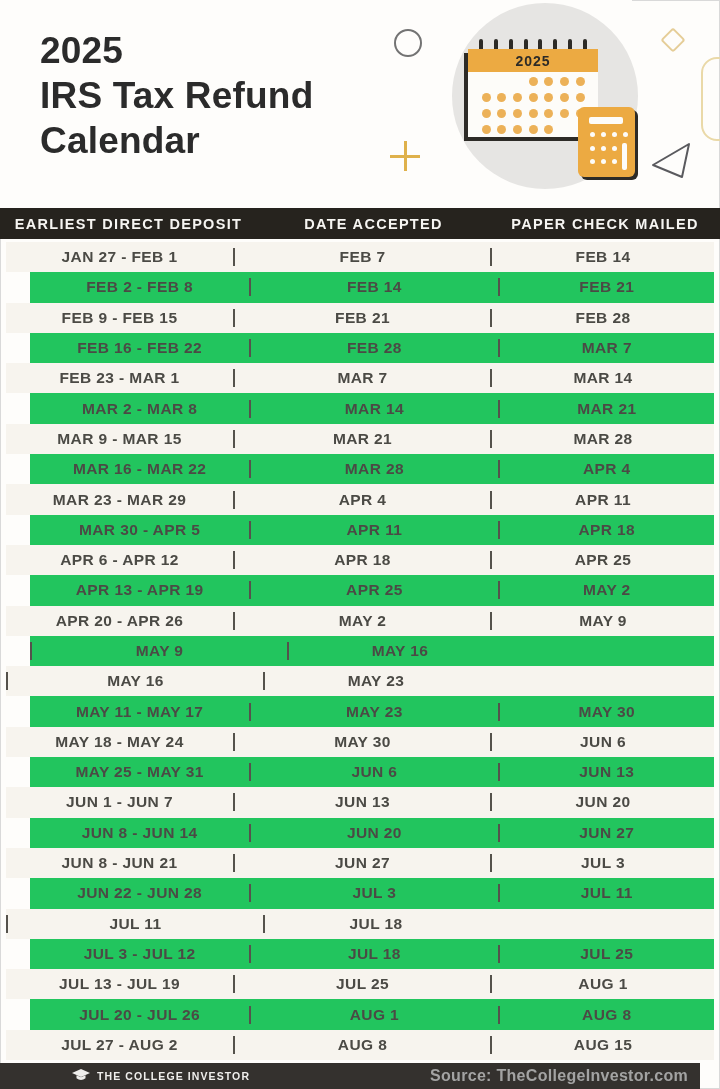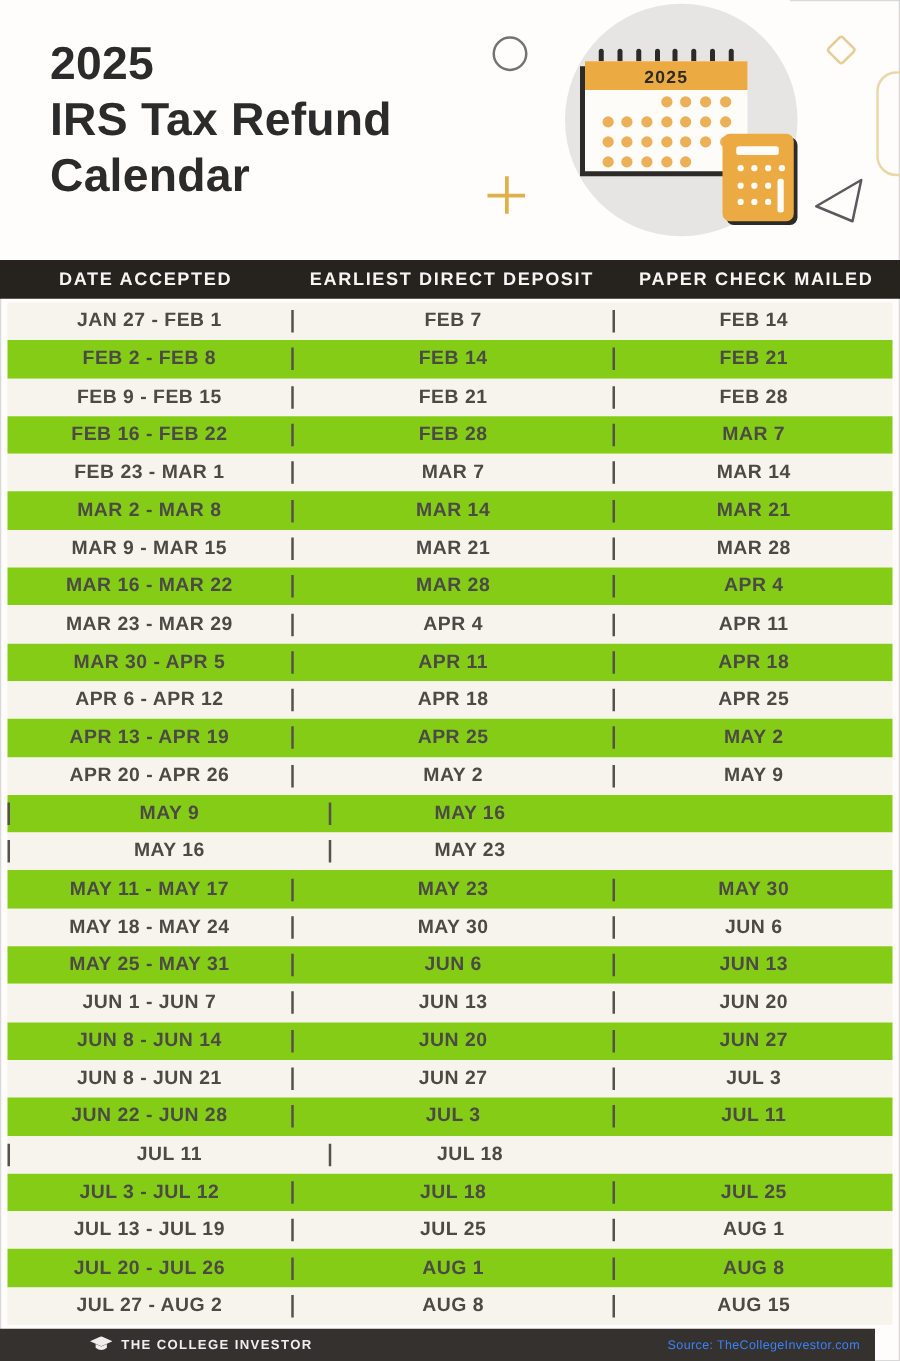--- a/index.html
+++ b/index.html
@@ -38,30 +38,30 @@
   .calc-bar { position:absolute; left:44px; top:36px; width:5px; height:27px; background:#fdfcf9; border-radius:2px; }
 
   
   .thead { position:absolute; top:208px; left:0; width:720px; height:31px; background:#26231e; display:flex; align-items:center; color:#f6f5f2; font-weight:bold; font-size:14.5px; letter-spacing:1.3px; }
   .th { text-align:center; }
   .th1 { width:233px; } .th2 { width:257px; } .th3 { width:230px; }
 
   .tbody { position:absolute; top:242px; left:6px; width:708px; height:818px; display:flex; flex-direction:column; }
   .row { flex:1; display:flex; align-items:center; font-size:15.5px; font-weight:bold; color:#4b4a45; letter-spacing:0.4px; }
   .row.odd  { background:#f7f4ee; }
-  .row.even { background:#84cc16; }
+  .row.even { background:#22c55e;margin-left:24px; }
   .cell { display:flex; align-items:center; justify-content:center; box-sizing:border-box; }
   .cell-1 { width:227px; }
   .cell-2 { width:257px; border-left:2px solid #55524c; }
   .cell-3 { width:224px; border-left:2px solid #55524c; }
 
   
   .footer { position:absolute; bottom:0; left:0; width:700px; height:26px; background:#34312e; display:flex; align-items:center; justify-content:space-between; padding:0 12px 0 72px; box-sizing:border-box; }
   .brand { display:flex; align-items:center; gap:7px; color:#efeeec; font-size:10.5px; font-weight:bold; letter-spacing:1.1px; }
-  .source { color:#3b82f6; font-size:10px; letter-spacing:0.3px; }
+  .source { color:#a3a3a3; font-size:16px; letter-spacing:0.3px;font-weight:bold; }
 </style>
 </head>
 <body>
 
 <div class="page">
 
   <div class="hero">
     <div class="bg-circle"></div>
 
     <div class="title">
@@ -127,22 +127,22 @@
         <div class="calc-dot" style="left: 11.5px; top: 38.5px;"></div>
         <div class="calc-dot" style="left: 22.5px; top: 38.5px;"></div>
         <div class="calc-dot" style="left: 33.5px; top: 38.5px;"></div>
         <div class="calc-dot" style="left: 11.5px; top: 52px;"></div>
         <div class="calc-dot" style="left: 22.5px; top: 52px;"></div>
         <div class="calc-dot" style="left: 33.5px; top: 52px;"></div>
       </div>
   </div>
 
   <div class="thead">
+    <div class="th th2">EARLIEST DIRECT DEPOSIT</div>
     <div class="th th1">DATE ACCEPTED</div>
-    <div class="th th2">EARLIEST DIRECT DEPOSIT</div>
     <div class="th th3">PAPER CHECK MAILED</div>
   </div>
 
   <div class="tbody">
       <div class="row odd">
         <div class="cell cell-1">JAN 27 - FEB 1</div>
         <div class="cell cell-2">FEB 7</div>
         <div class="cell cell-3">FEB 14</div>
       </div>
       <div class="row even">

